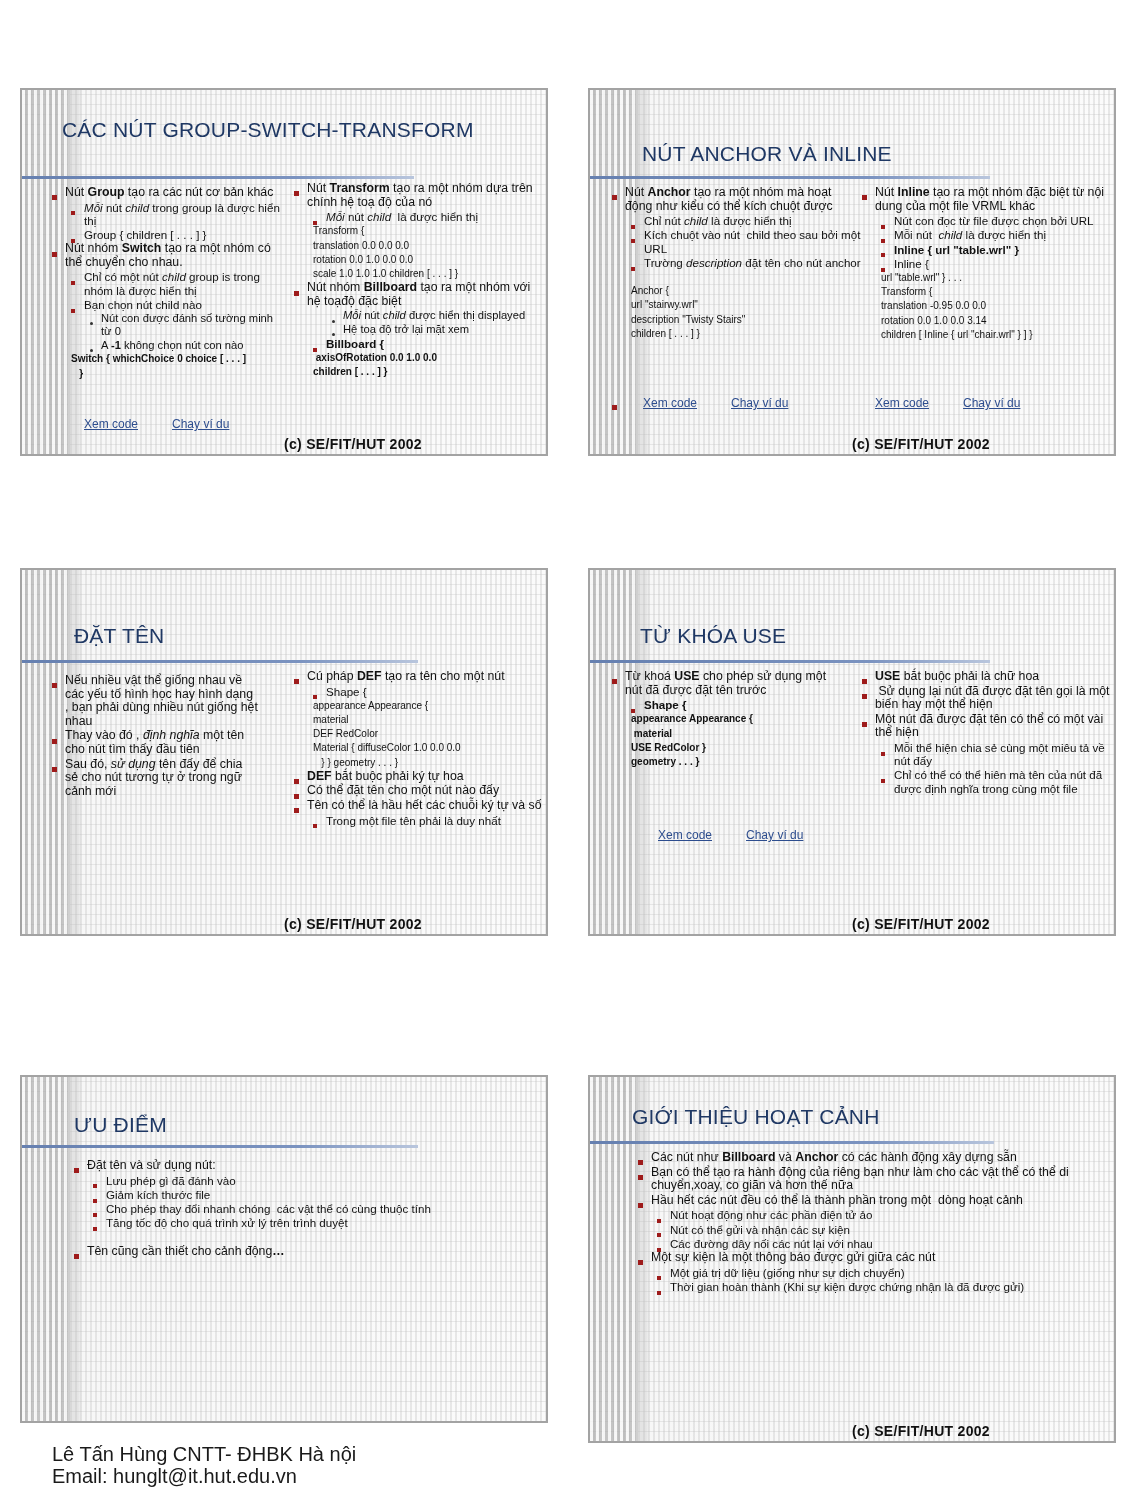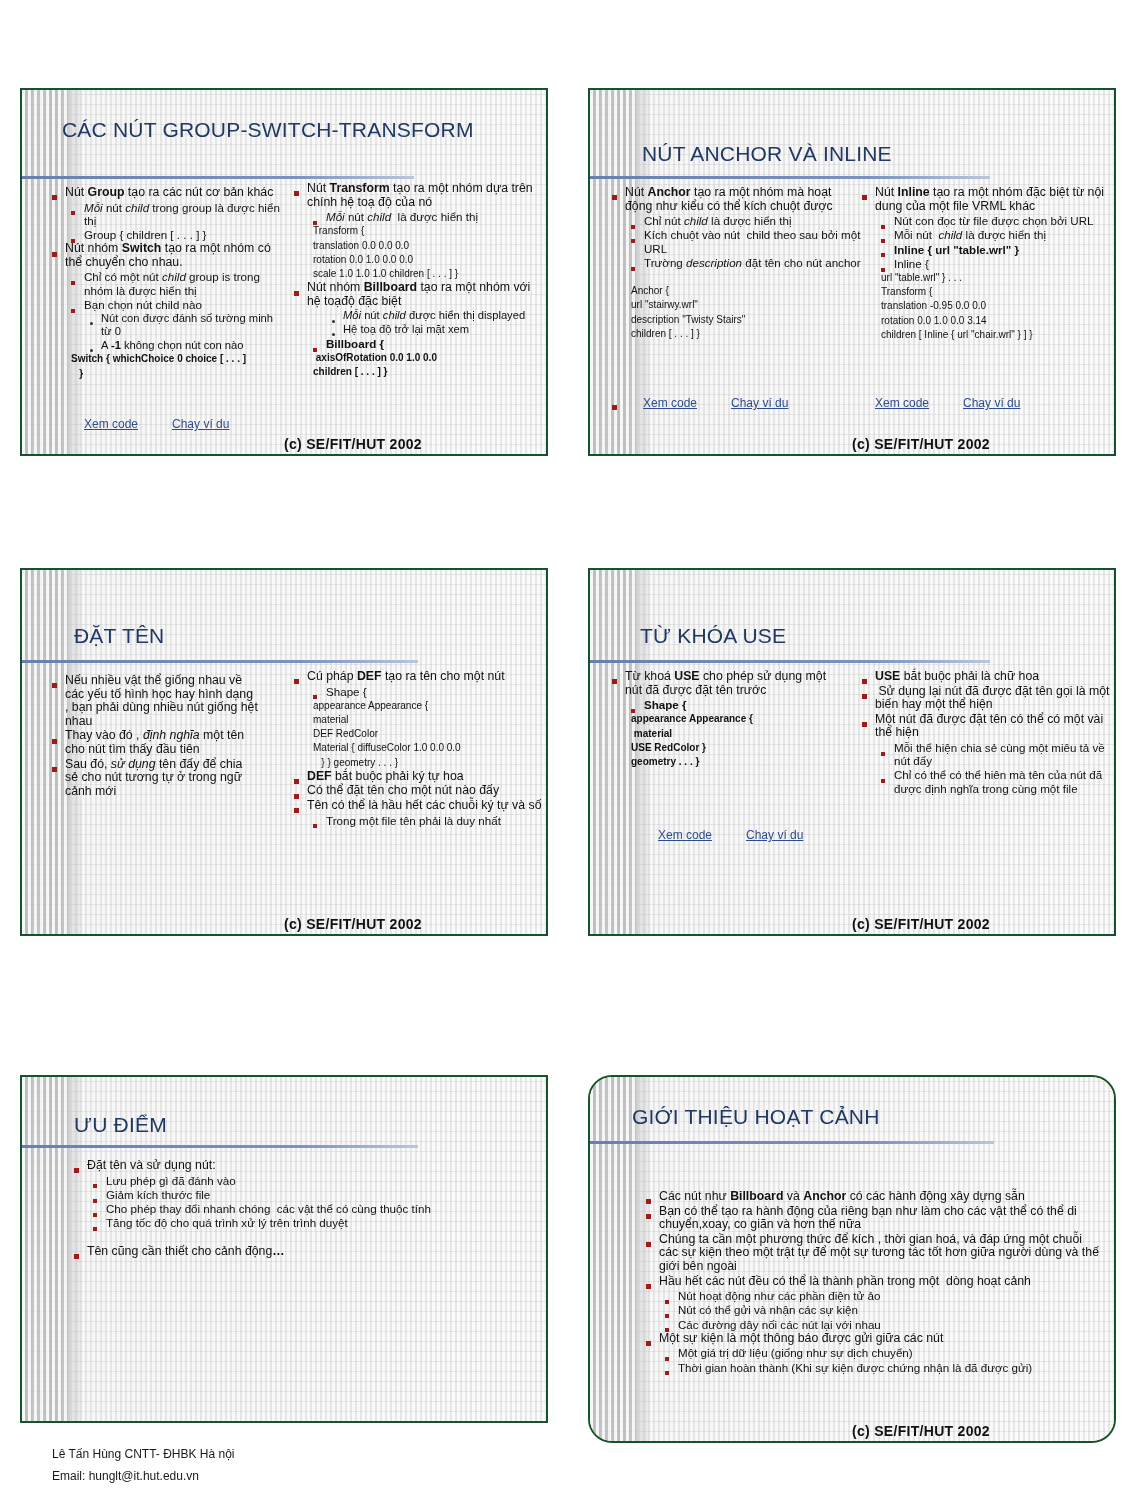--- a/index.html
+++ b/index.html
@@ -7,21 +7,21 @@
     width:1124px;height:1499px;background:#ffffff;
     font-family:"Liberation Sans","DejaVu Sans",sans-serif;
     position:relative;overflow:hidden;
   }
   .page{position:absolute;inset:0;}
 
   
   .slide{
     position:absolute;
     box-sizing:border-box;
-    border:2px solid #14532d;
+    border:2px solid #a3a3a3;
     background:#fde047;
     overflow:hidden;
   }
   .slide-inner{
     position:absolute;inset:0;
     background:
       repeating-linear-gradient(90deg,
         rgba(255,255,255,0) 0px, rgba(255,255,255,0) 3px,
         rgba(190,190,190,.32) 3px, rgba(190,190,190,.32) 5px),
       repeating-linear-gradient(0deg,
@@ -85,21 +85,21 @@
   .linkrow .link + .link{margin-left:34px;}
 
   .footer{
     position:absolute;font-size:14px;font-weight:bold;color:#111;
     letter-spacing:.3px;
   }
 
   
   .caption{
     position:absolute;left:52px;top:1443px;
-    font-size:12px;color:#1a1a1a;line-height:22px;
+    font-size:20px;color:#1a1a1a;line-height:22px;
   }
   .caption .l2{display:block;}
 </style>
 </head>
 <body>
 
 <div class="page">
 
   <div class="slide" style="left:20px;top:88px;width:528px;height:368px;">
     <div class="slide-inner"></div>
@@ -446,39 +446,35 @@
           </div>
           <div class="li lvl1">
             <span class="bl"><i class="sq"></i></span>
             <span class="tx">Tên cũng cần thiết cho cảnh động<b>…</b></span>
           </div>
         </div>
       <div class="footer" style="left:262px;top:346px;">(c) SE/FIT/HUT 2002</div>
     </div>
   </div>
 
-  <div class="slide" style="left:588px;top:1075px;width:528px;height:368px;border-radius:24px;">
+  <div class="slide" style="left:588px;top:1075px;width:528px;height:368px;">
     <div class="slide-inner"></div>
     <div class="gutter"></div>
     <div class="gutter-edge"></div>
     <div class="content">
       <div class="title" style="left:42px;top:28px;">GIỚI THIỆU HOẠT CẢNH</div>
       <div class="titlerule" style="left:0px;top:64px;width:404px;"></div>
-      <div class="col" style="left:56px;top:74px;width:456px;margin-top:39px;">
+      <div class="col" style="left:48px;top:74px;width:456px;">
           <div class="li lvl1">
             <span class="bl"><i class="sq"></i></span>
             <span class="tx">Các nút như <b>Billboard</b> và <b>Anchor</b> có các hành động xây dựng sẵn</span>
           </div>
           <div class="li lvl1">
             <span class="bl"><i class="sq"></i></span>
             <span class="tx">Bạn có thể tạo ra hành động của riêng bạn như làm cho các vật thể có thể di chuyển,xoay, co giãn và hơn thế nữa</span>
-          </div>
-          <div class="li lvl1">
-            <span class="bl"><i class="sq"></i></span>
-            <span class="tx">Chúng ta cần một phương thức để kích , thời gian hoá, và đáp ứng một chuỗi các sự kiện theo một trật tự để một sự tương tác tốt hơn giữa người dùng và thế giới bên ngoài</span>
           </div>
           <div class="li lvl1">
             <span class="bl"><i class="sq"></i></span>
             <span class="tx">Hầu hết các nút đều có thể là thành phần trong một&nbsp; dòng hoạt cảnh</span>
           </div>
           <div class="li lvl2">
             <span class="bl"><i class="sq sm"></i></span>
             <span class="tx">Nút hoạt động như các phần điện tử ảo</span>
           </div>
           <div class="li lvl2">

